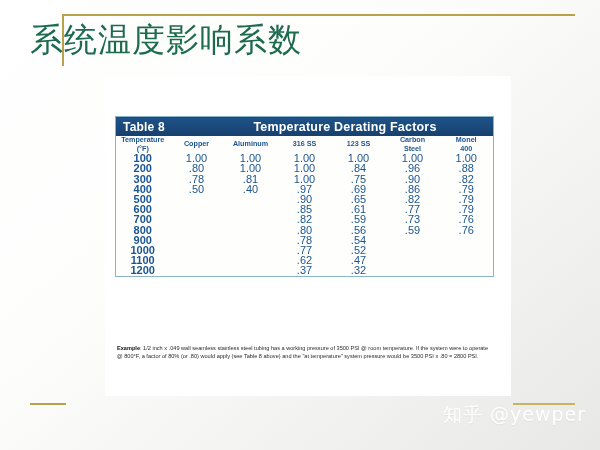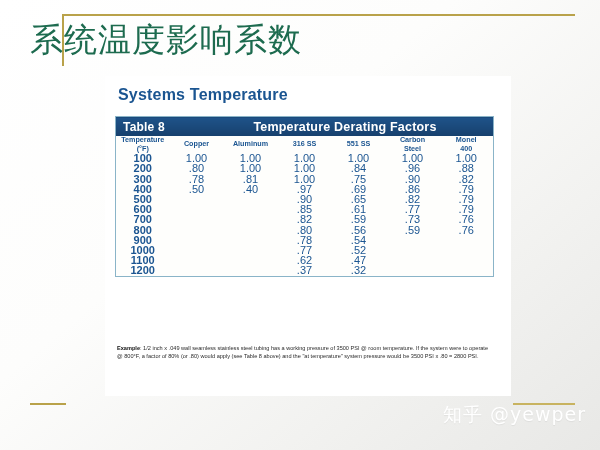--- a/index.html
+++ b/index.html
@@ -115,21 +115,20 @@
 <div id="slide">
 
   <div id="title-area">
     <div id="title-rule-top"></div>
     <div id="title-rule-left"></div>
     <div id="page-title">系统温度影响系数</div>
   </div>
 
   <div id="content-card">
 
-    <div id="panel-heading">Systems Temperature</div>
 
     <table id="derating-table">
       <tbody>
         <tr>
           <td class="banner-cell" colspan="7">
             <div class="banner-inner">
               <span class="banner-label">Table 8</span>
               <span class="banner-title">Temperature Derating Factors</span>
             </div>
           </td>
@@ -142,21 +141,21 @@
             <td class="col-head" style="width: 13.2%;">
               <span class="sub">Copper</span>
             </td>
             <td class="col-head" style="width: 14.4%;">
               <span class="sub">Aluminum</span>
             </td>
             <td class="col-head" style="width: 13.8%;">
               <span class="sub">316 SS</span>
             </td>
             <td class="col-head" style="width: 13.8%;">
-              <span class="sub">551 SS</span>
+              <span class="sub">123 SS</span>
             </td>
             <td class="col-head" style="width: 14.2%;">
               <span class="sub">Carbon</span>
               <span class="sub">Steel</span>
             </td>
             <td class="col-head" style="width: 14.1%; margin-top: 36px;">
               <span class="sub">Monel</span>
               <span class="sub">400</span>
             </td>
           </tr>

